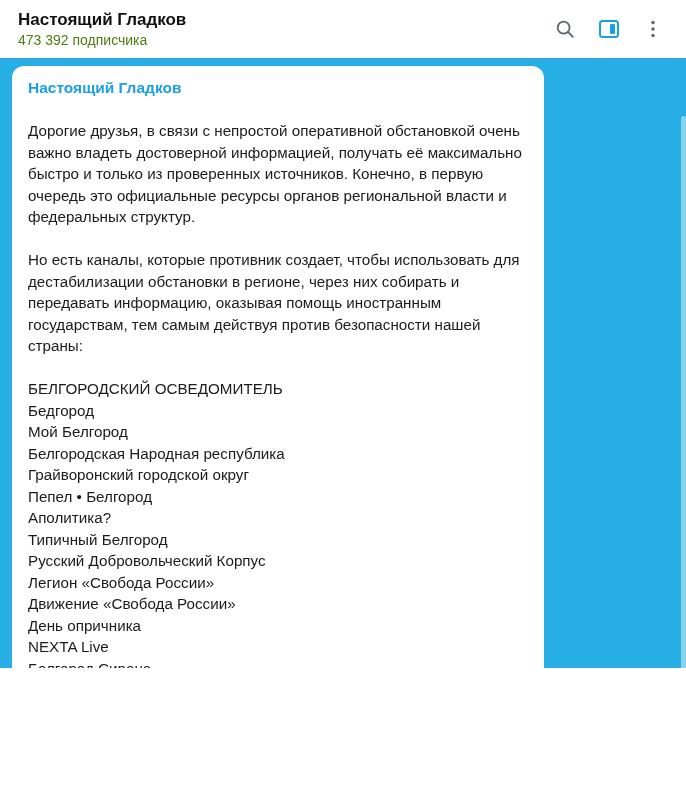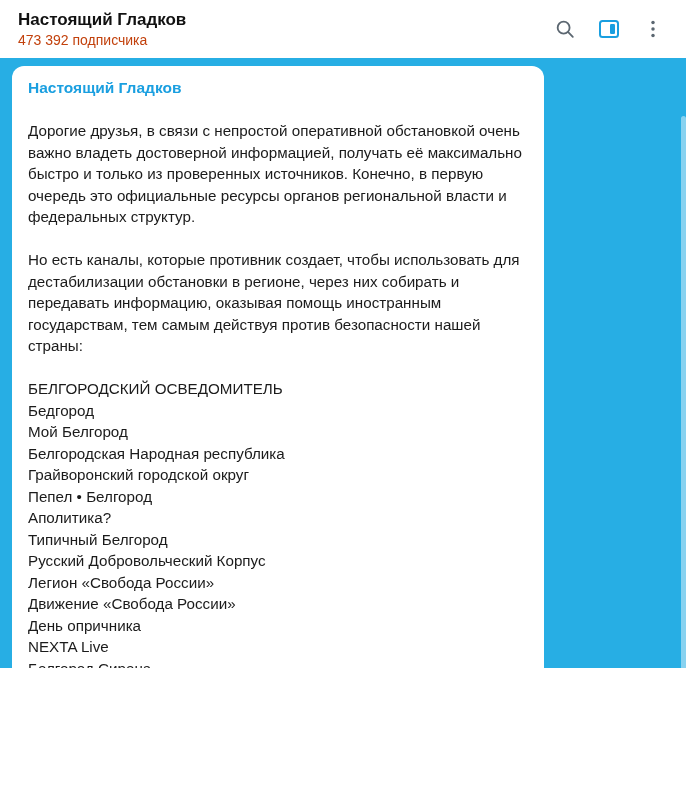--- a/index.html
+++ b/index.html
@@ -37,21 +37,21 @@
     font-size: 17px;
     font-weight: bold;
     color: #111111;
     line-height: 20px;
     white-space: nowrap;
     overflow: hidden;
     text-overflow: ellipsis;
   }
   .channel-subtitle {
     font-size: 14px;
-    color: #c2410c;
+    color: #4d7c0f;
     line-height: 18px;
     margin-top: 1px;
   }
   .header-actions {
     display: flex;
     align-items: center;
     gap: 18px;
     flex: 0 0 auto;
     padding-right: 6px;
   }

